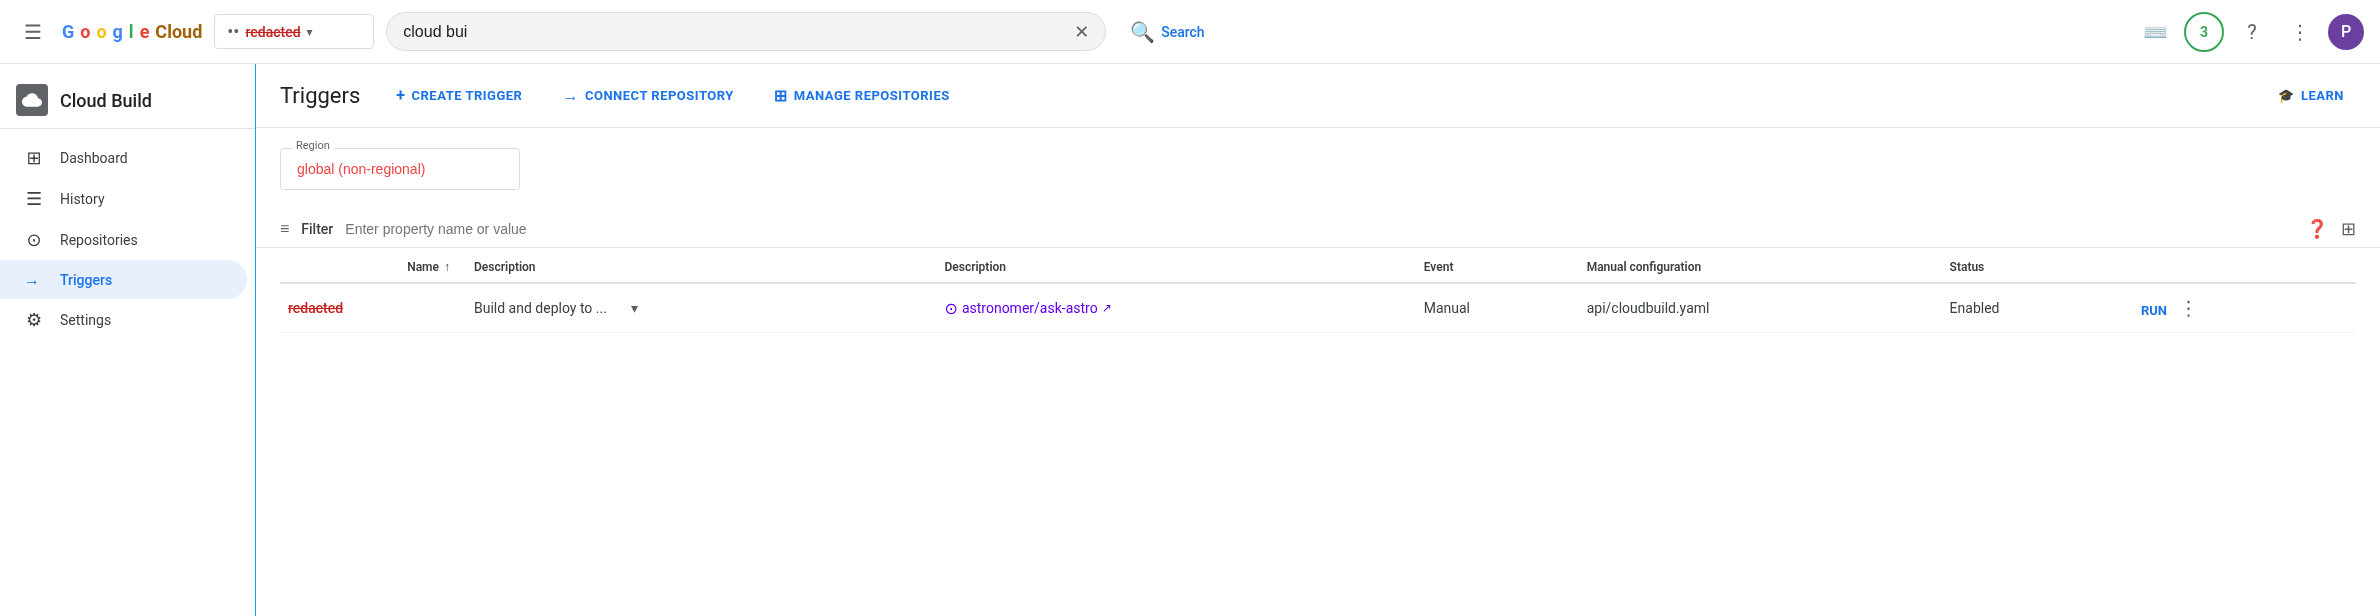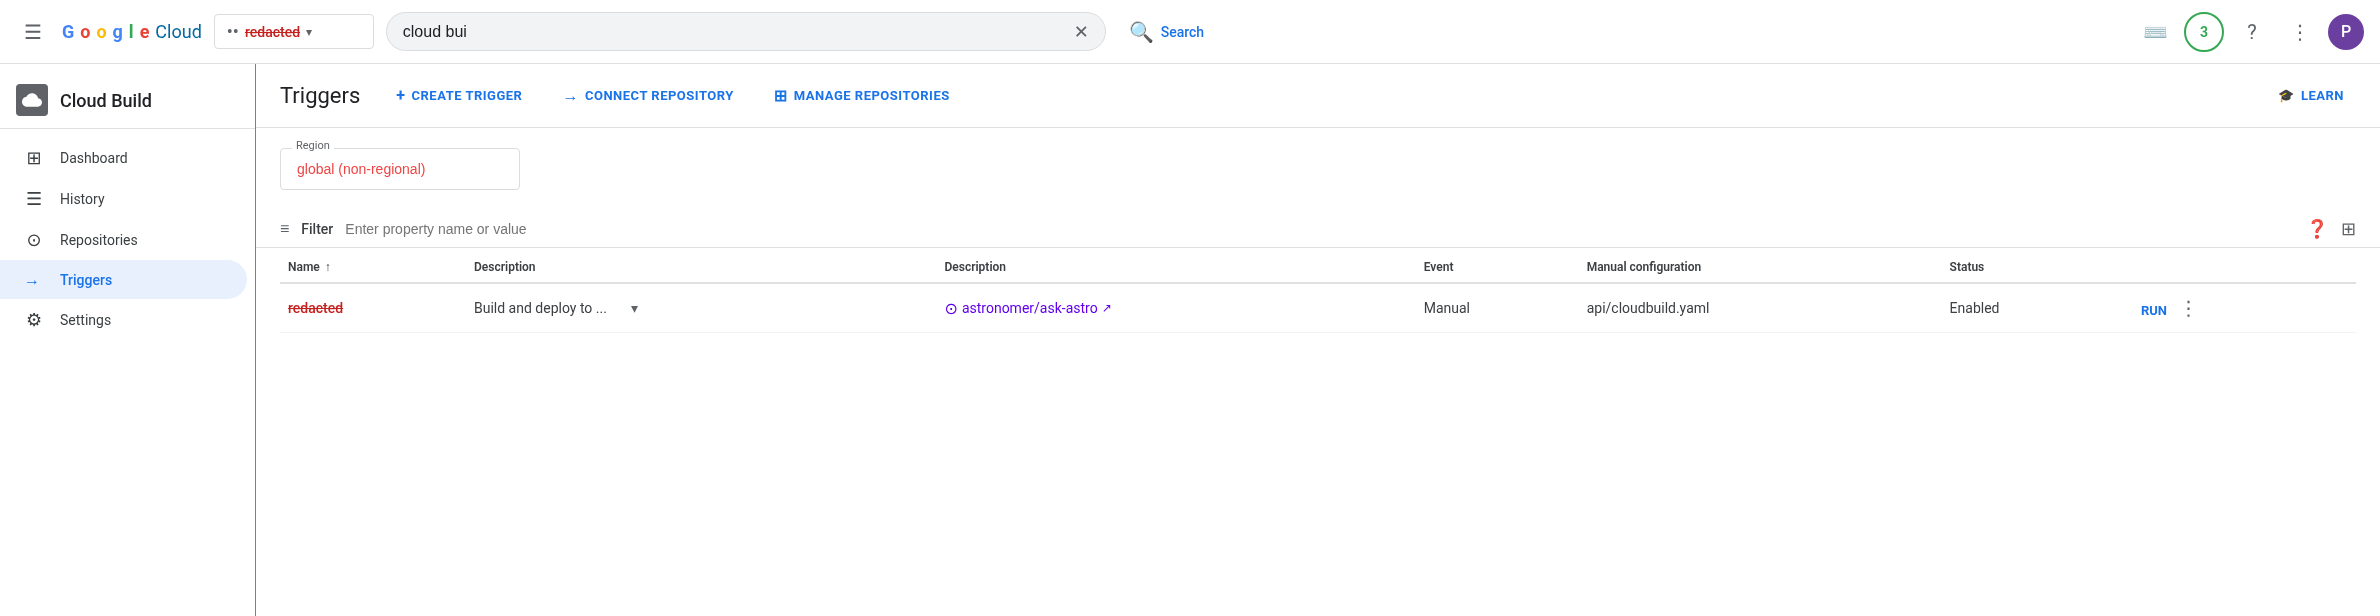--- a/index.html
+++ b/index.html
@@ -16,21 +16,21 @@
       background: #fff;
     }
     .nav-hamburger { font-size: 20px; cursor: pointer; color: #5f6368; padding: 8px; }
     .google-cloud-logo { display: flex; align-items: center; gap: 6px; font-size: 18px; font-weight: 400; color: #202124; white-space: nowrap; }
     .logo-g { color: #4285F4; font-weight: 700; }
     .logo-o1 { color: #EA4335; font-weight: 700; }
     .logo-o2 { color: #FBBC04; font-weight: 700; }
     .logo-g2 { color: #4285F4; font-weight: 700; }
     .logo-l { color: #34A853; font-weight: 700; }
     .logo-e { color: #EA4335; font-weight: 700; }
-    .logo-cloud { color: #0369a1; font-weight: 400; }
+    .logo-cloud { color: #a16207; font-weight: 700; }
     .project-selector {
       display: flex; align-items: center; gap: 6px;
       border: 1px solid #dadce0; border-radius: 4px;
       padding: 6px 12px; cursor: pointer; min-width: 160px;
     }
     .project-dots { color: #5f6368; font-size: 18px; }
     .project-name { color: #c5221f; font-size: 14px; font-weight: 500; text-decoration: line-through; text-decoration-color: #c5221f; }
     .project-chevron { color: #5f6368; font-size: 12px; }
 
     .search-bar {
@@ -172,21 +172,21 @@
 
     
     .table-container { padding: 0 24px; }
     table { width: 100%; border-collapse: collapse; }
     th {
       text-align: left; padding: 12px 16px 8px 8px;
       font-size: 12px; font-weight: 600; color: #3c4043;
       border-bottom: 2px solid #e0e0e0;
       white-space: nowrap;
     }
-    th.sortable { cursor: pointer; }
+    th.sortable { cursor: pointer; text-align: right; }
     .sort-arrow { font-size: 12px; color: #3c4043; margin-left: 2px; }
     td { padding: 12px 8px; font-size: 14px; color: #3c4043; border-bottom: 1px solid #f1f3f4; vertical-align: middle; }
     .trigger-name { color: #c5221f; text-decoration: line-through; font-weight: 500; cursor: pointer; }
     .desc-cell { display: flex; align-items: center; gap: 24px; }
     .desc-text { color: #3c4043; }
     .desc-chevron { color: #5f6368; cursor: pointer; font-size: 14px; }
     .repo-link { color: #6200ee; text-decoration: none; display: flex; align-items: center; gap: 4px; cursor: pointer; }
     .github-icon { font-size: 16px; color: #6200ee; }
     .ext-link-icon { font-size: 12px; color: #6200ee; }
     .status-enabled { color: #3c4043; }

